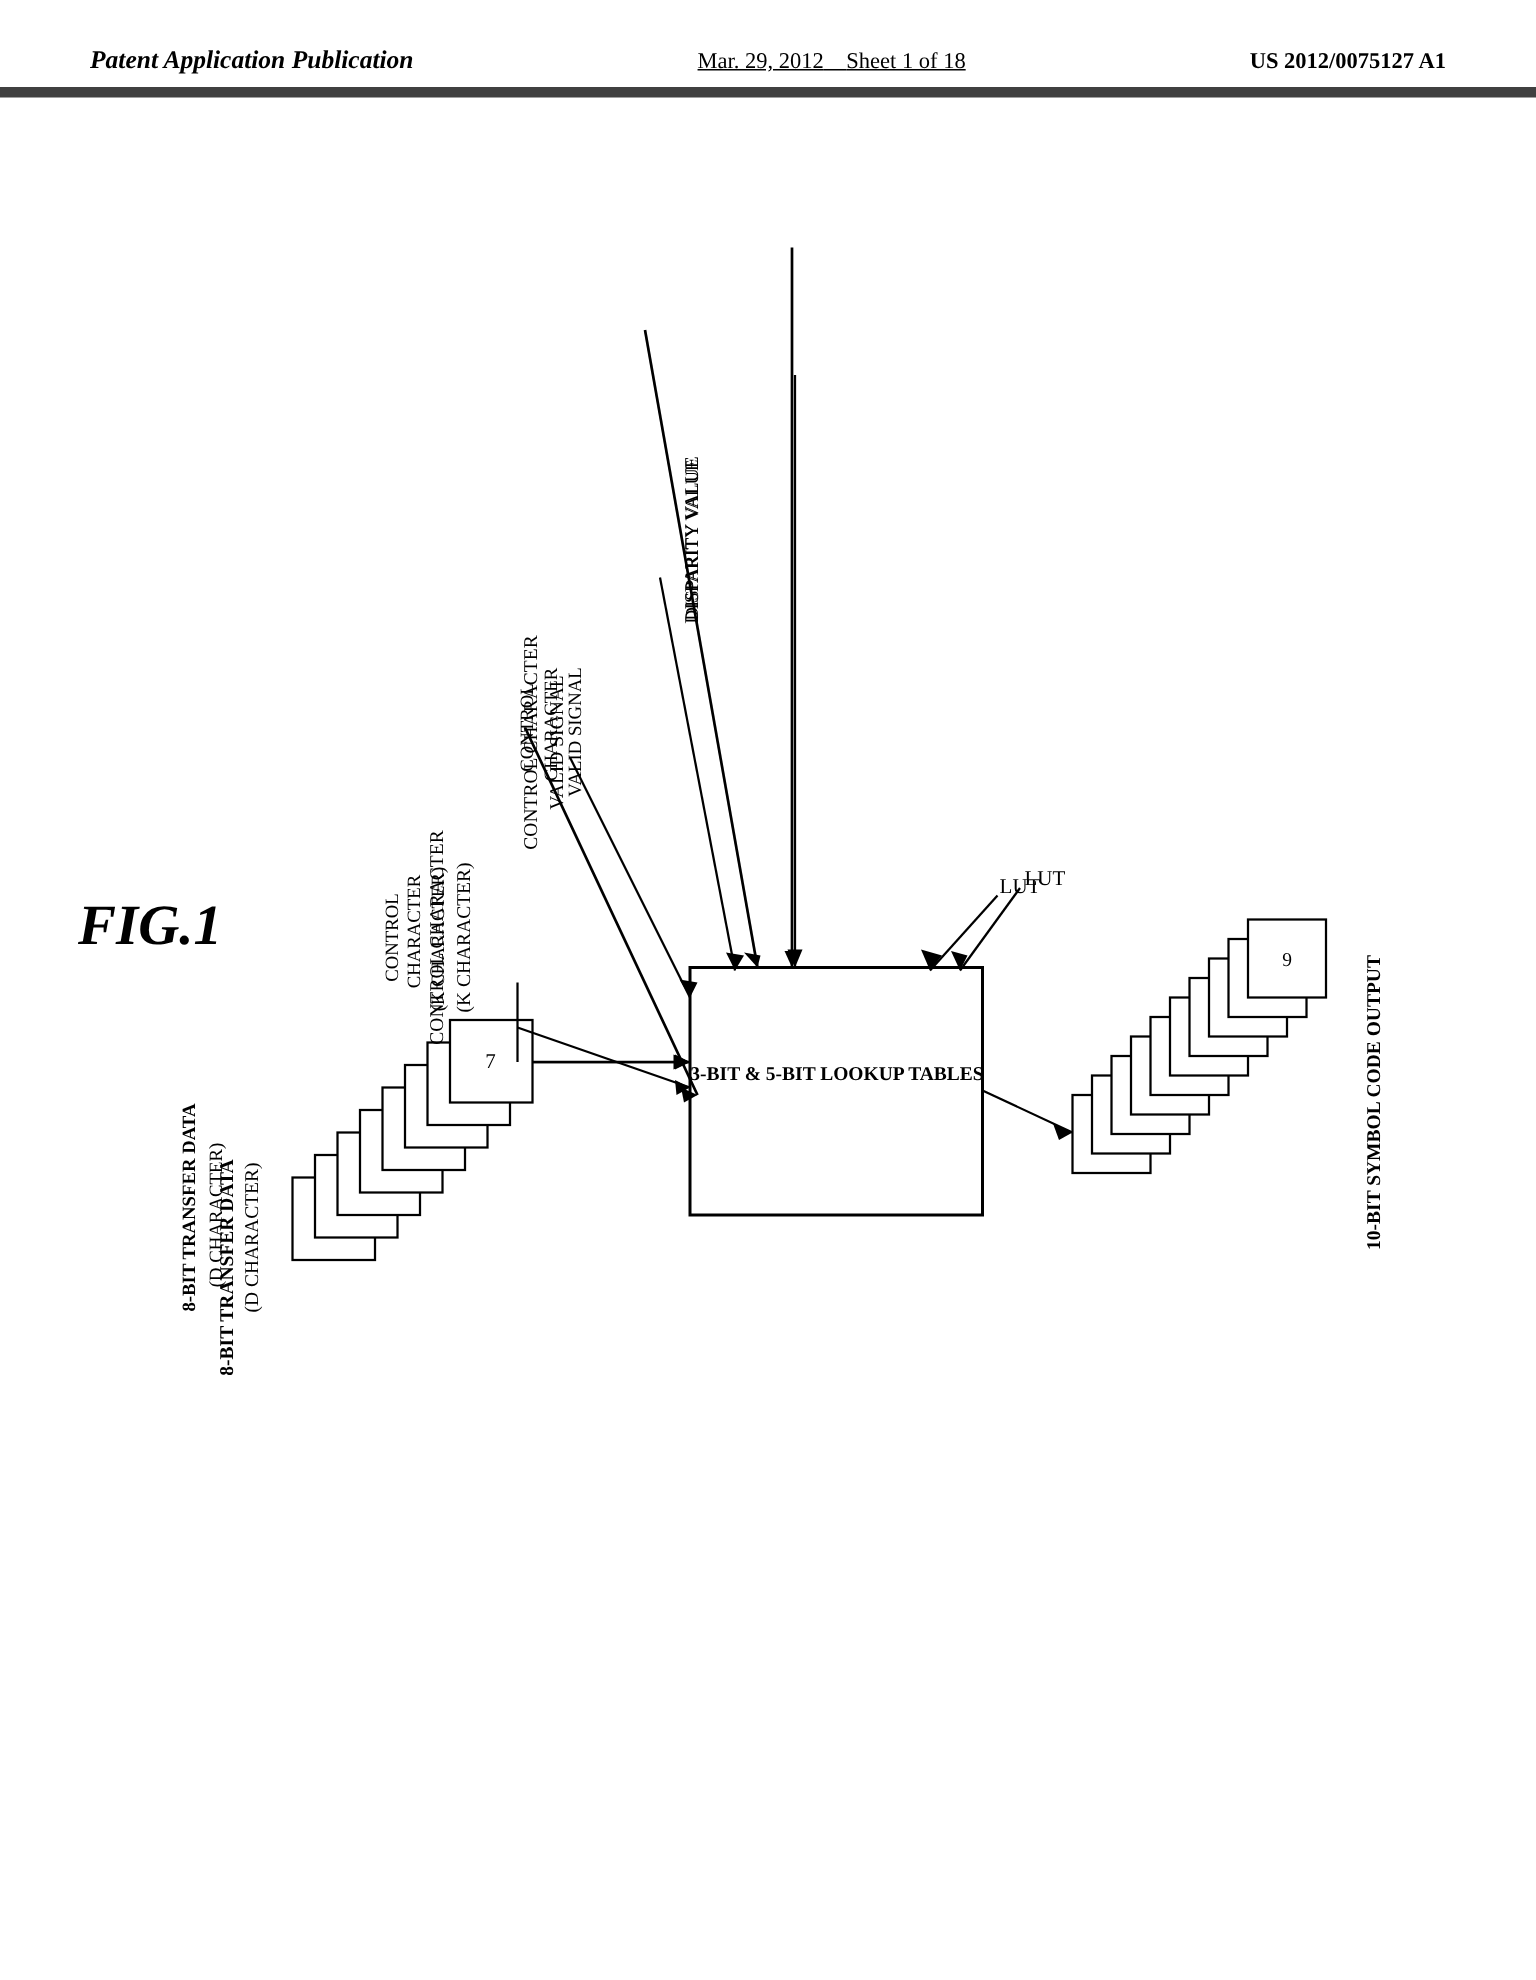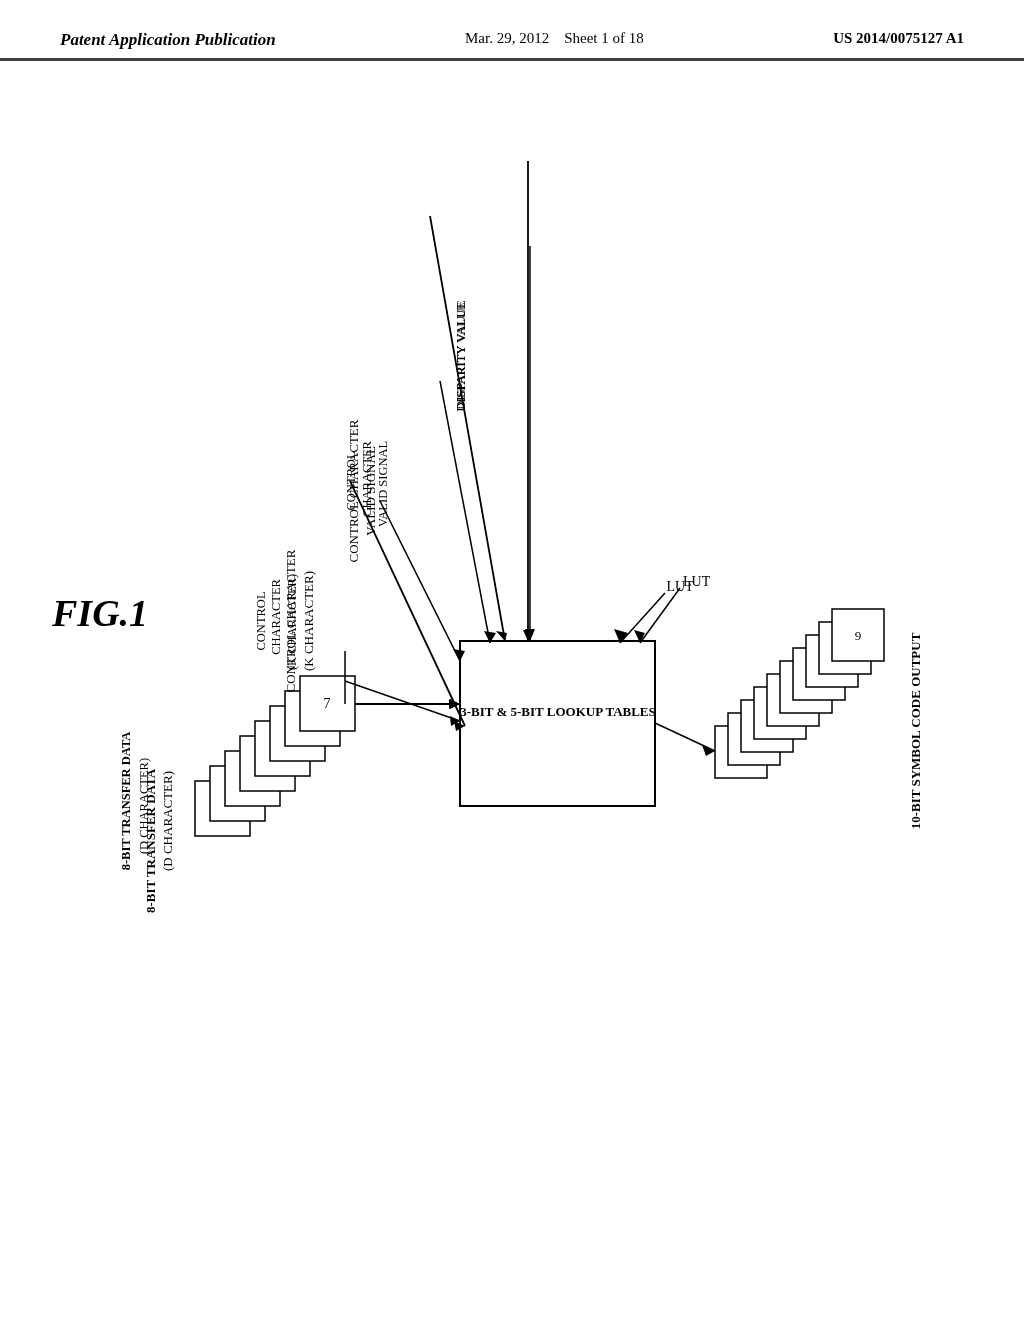--- a/index.html
+++ b/index.html
@@ -9,33 +9,34 @@
       width: 1024px;
       height: 1320px;
       overflow: hidden;
       position: relative;
     }
 
     
     .header {
       display: flex;
       justify-content: space-between;
-      align-items: flex-start;
+      align-items: flex-end;
       padding: 30px 60px 0 60px;
-      border-bottom: 3px solid #404040;
+      border-bottom: 7px solid #404040;
       padding-bottom: 8px;
     }
     .header-left {
       font-size: 17px;
       font-weight: bold;
       font-style: italic;
     }
     .header-center {
       font-size: 15px;
       text-align: center;
+      text-decoration: underline;
     }
     .header-right {
       font-size: 15px;
       font-weight: bold;
     }
 
     
     .diagram-area {
       position: relative;
       width: 100%;
@@ -64,21 +65,21 @@
   </style>
 </head>
 <body>
 
 <div class="header">
   <div class="header-left">Patent Application Publication</div>
   <div class="header-center">
     <span>Mar. 29, 2012</span>&nbsp;&nbsp;&nbsp;
     <span>Sheet 1 of 18</span>
   </div>
-  <div class="header-right">US 2014/0075127 A1</div>
+  <div class="header-right">US 2012/0075127 A1</div>
 </div>
 
 <div class="diagram-area">
   <div class="fig-label">FIG.1</div>
 
   <svg class="diagram-svg" viewBox="0 0 1024 1220" xmlns="http://www.w3.org/2000/svg">
 
     <rect x="195" y="720" width="55" height="55" fill="white" stroke="black" stroke-width="1.5"></rect>
     <text x="222" y="752" text-anchor="middle" font-size="14" font-family="Times New Roman">0</text>
 

